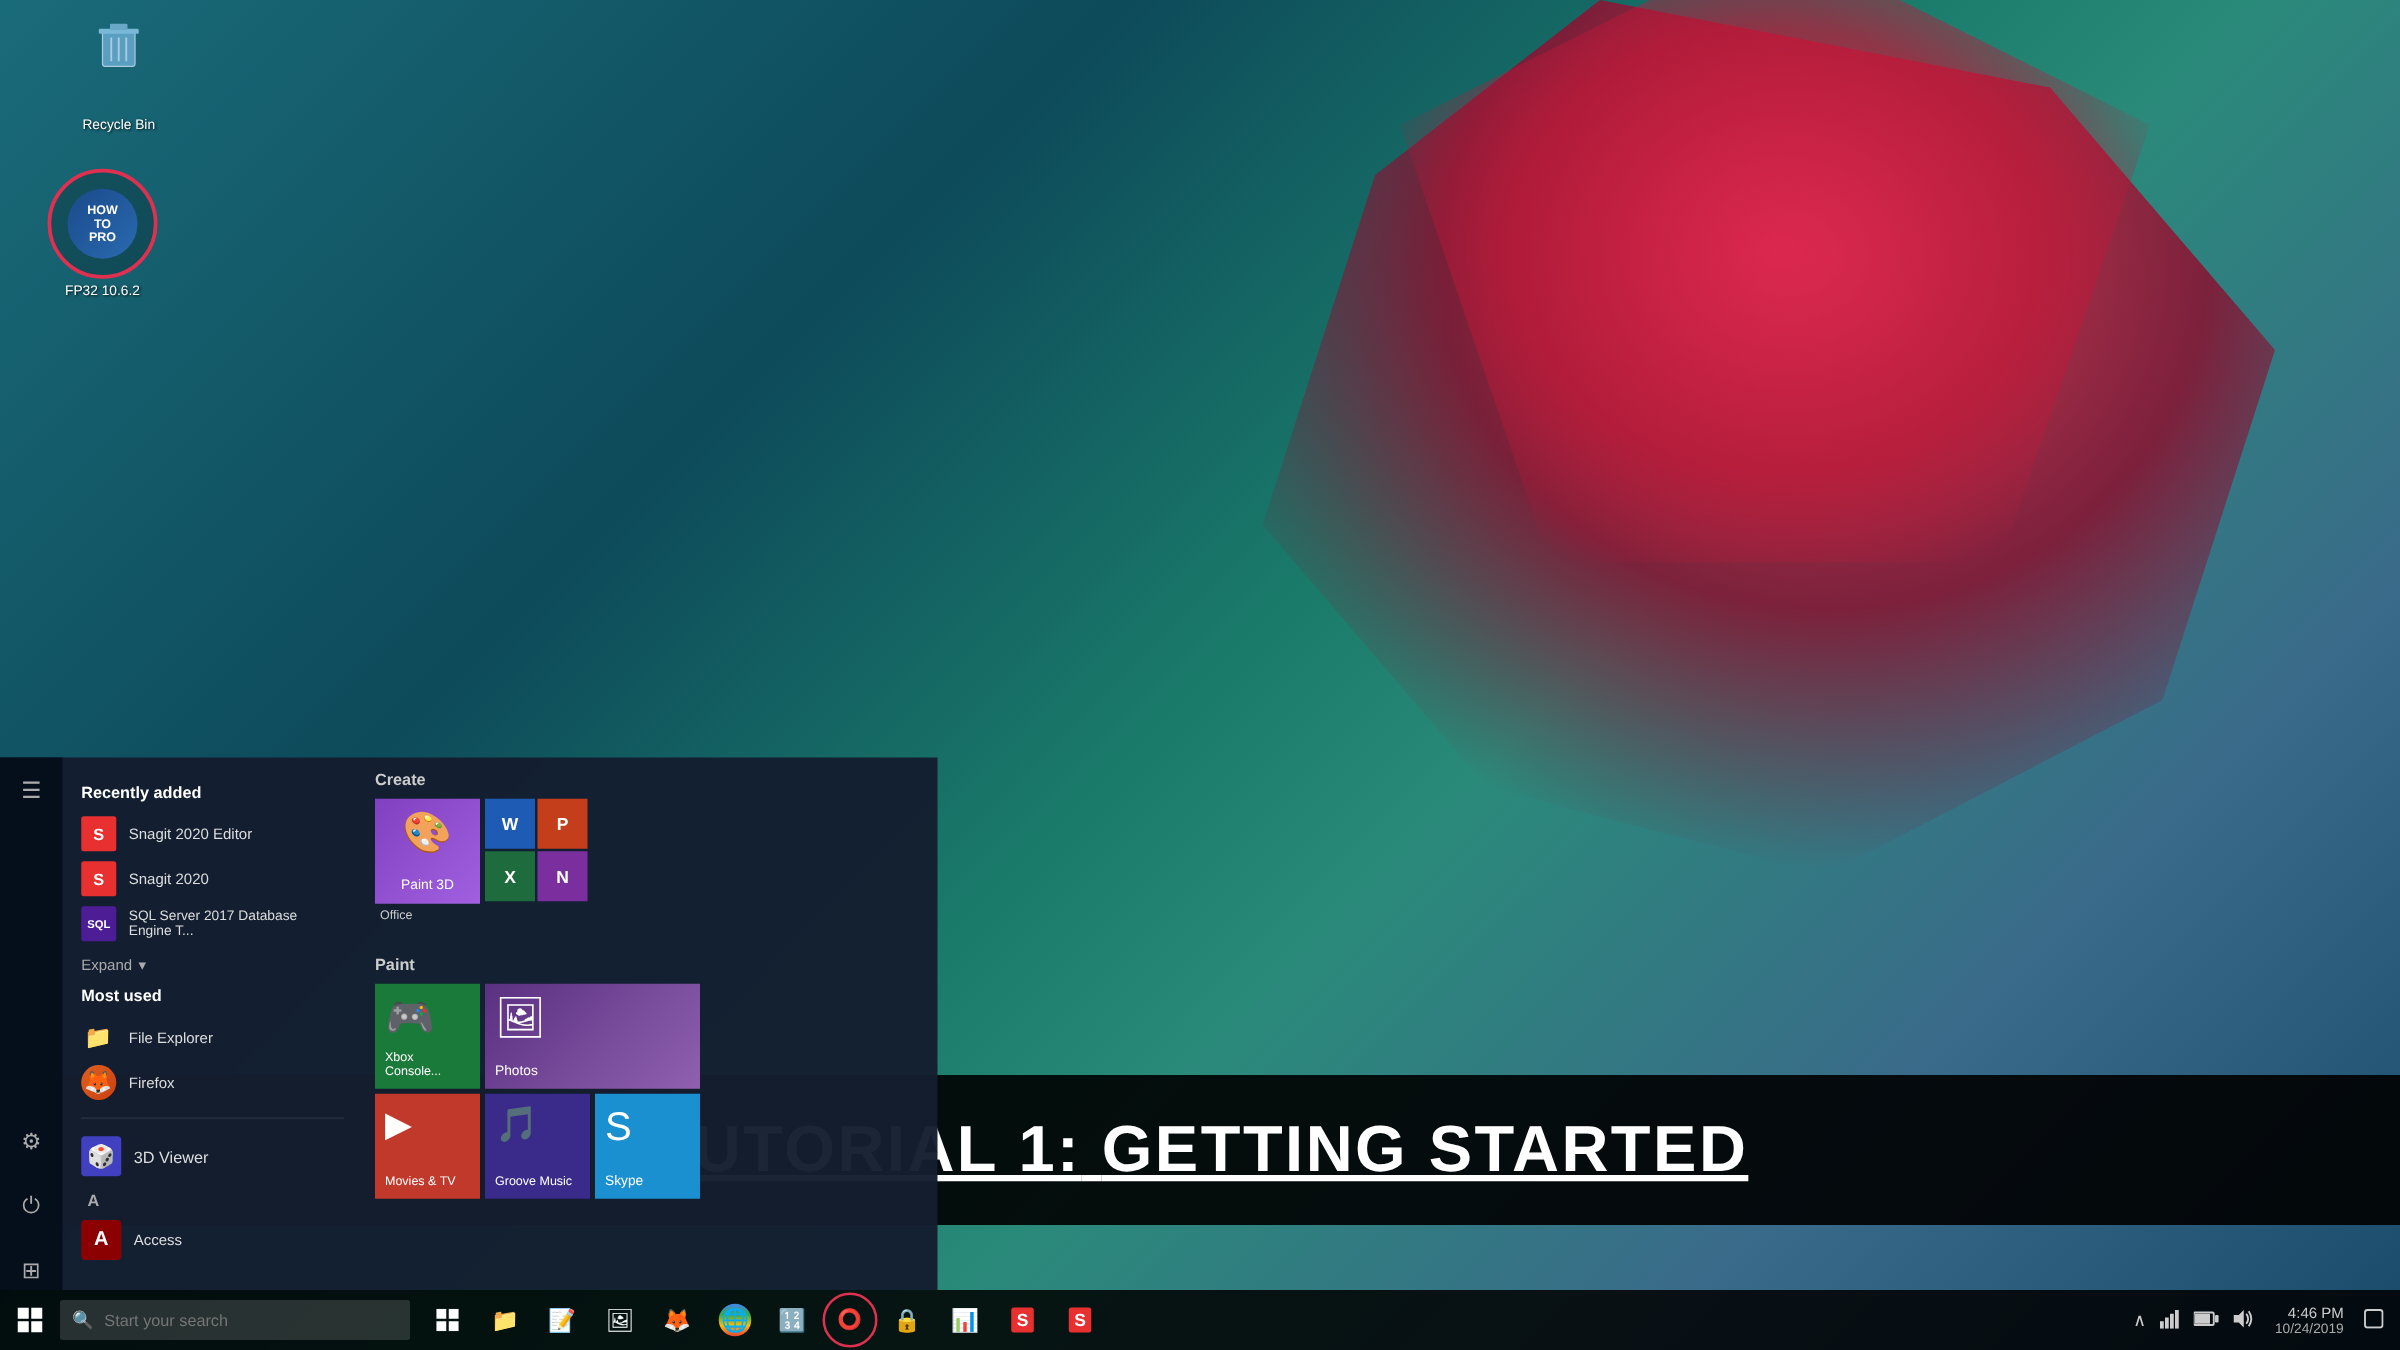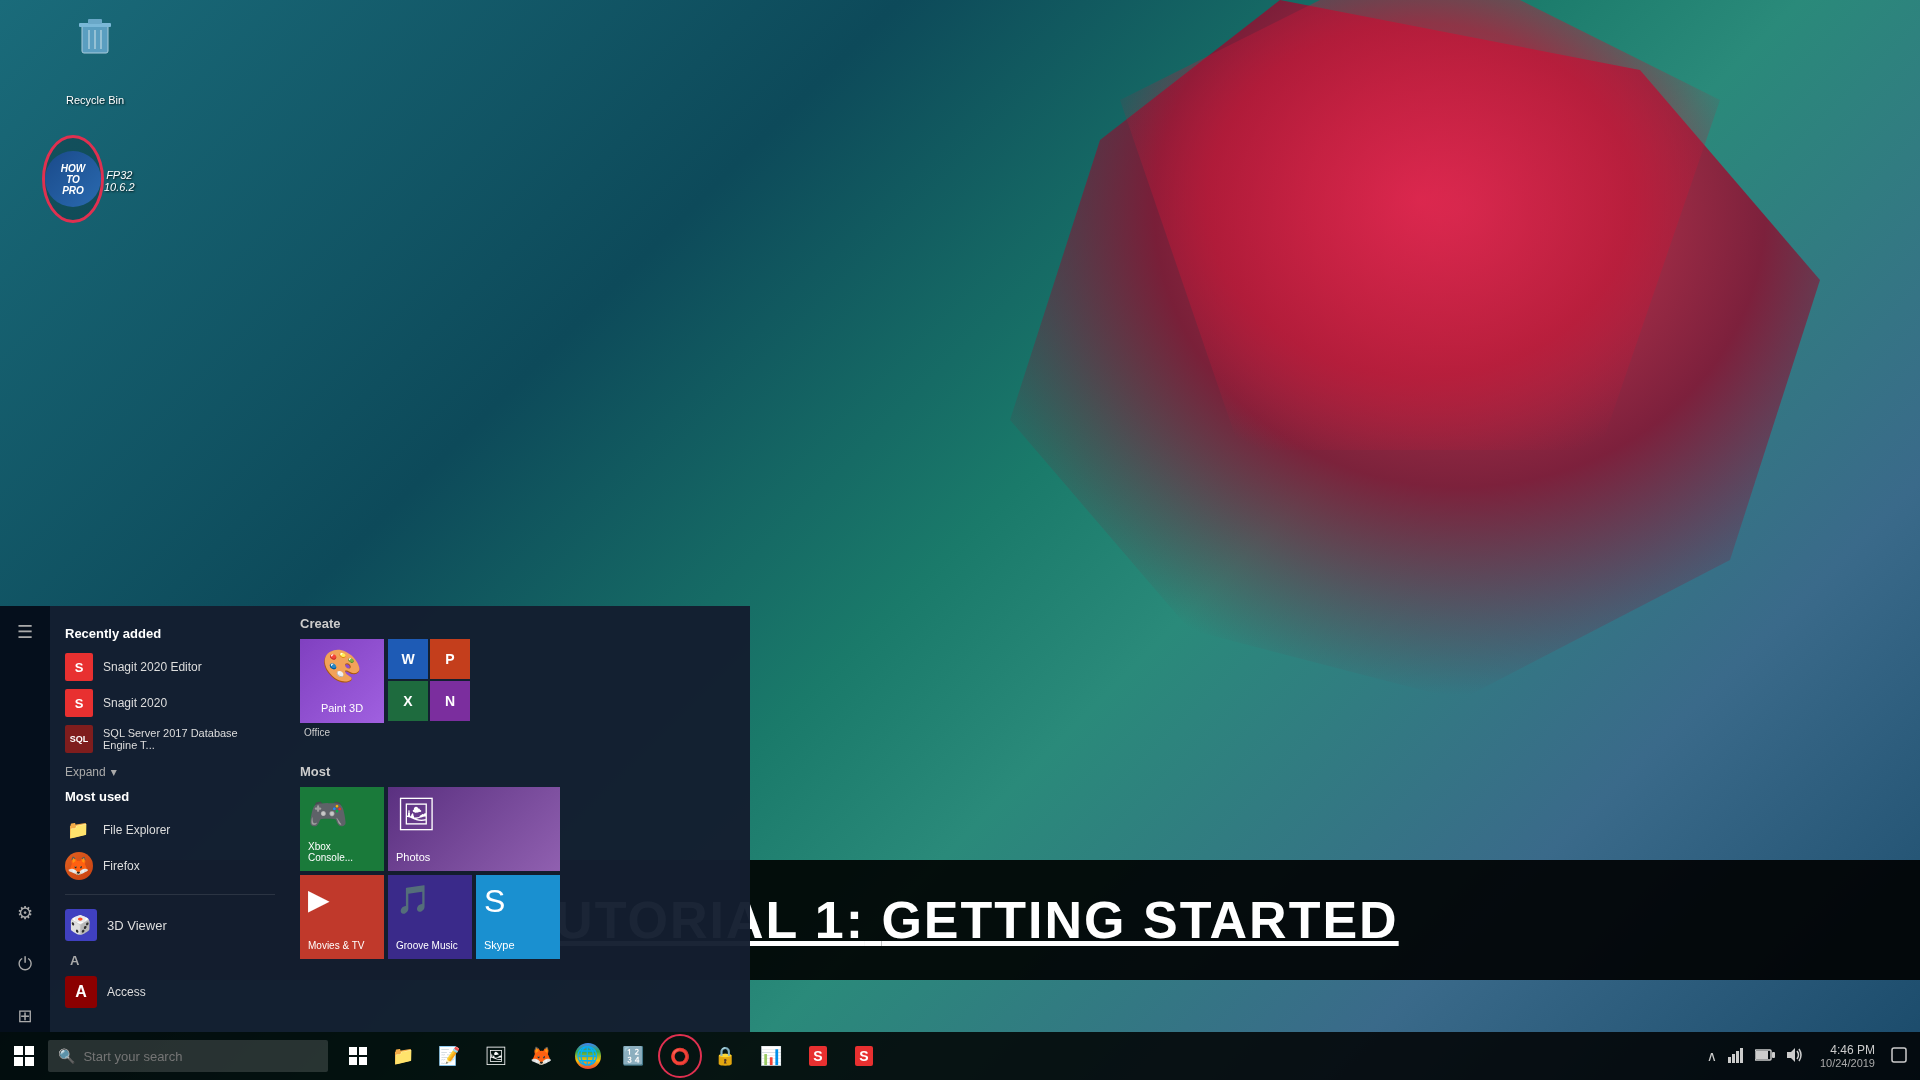--- a/index.html
+++ b/index.html
@@ -323,21 +323,21 @@
         <rect x="5" y="10" width="32" height="4" rx="1" fill="#7ab8d8"></rect>
         <rect x="14" y="6" width="14" height="5" rx="1" fill="#6aa8c8"></rect>
         <line x1="15" y1="17" x2="15" y2="36" stroke="#acd" stroke-width="1.5"></line>
         <line x1="21" y1="17" x2="21" y2="36" stroke="#acd" stroke-width="1.5"></line>
         <line x1="27" y1="17" x2="27" y2="36" stroke="#acd" stroke-width="1.5"></line>
       </svg>
     </div>
     <div class="icon-label">Recycle Bin</div>
   </div>
 
-  <div class="desktop-icon" style="position:absolute; top:135px; left:42px; display:flex; flex-direction:row; align-items:center;font-style:italic;">
+  <div class="desktop-icon" style="position:absolute; top:135px; left:42px; display:flex; flex-direction:column; align-items:center;">
     <div class="fp32-circle">
       <div style="width:56px; height:56px; border-radius:50%; background:linear-gradient(135deg,#1a4a8a,#2a6ab0); display:flex; align-items:center; justify-content:center; overflow:hidden;">
         <span style="font-size:10px; color:white; font-weight:bold; text-align:center; line-height:1.1;">HOW<br>TO<br>PRO</span>
       </div>
     </div>
     <div class="icon-label">FP32 10.6.2</div>
   </div>
 </div>
 
 <div class="start-menu-wrapper">
@@ -365,21 +365,21 @@
         </div>
 
         <div class="app-list-item">
           <div class="app-icon snagit" style="background:#e83030; width:28px; height:28px; border-radius:2px; display:flex; align-items:center; justify-content:center;">
             <span style="color:white; font-weight:bold; font-size:13px;">S</span>
           </div>
           <span>Snagit 2020</span>
         </div>
 
         <div class="app-list-item">
-          <div class="app-icon sql" style="background:#7f1d1d; width:28px; height:28px; border-radius:2px; display:flex; align-items:center; justify-content:center;">
+          <div class="app-icon sql" style="background:#4c1d95; width:28px; height:28px; border-radius:2px; display:flex; align-items:center; justify-content:center;">
             <span style="color:white; font-weight:bold; font-size:9px;">SQL</span>
           </div>
           <span style="font-size:11px; color:#ddd;">SQL Server 2017 Database Engine T...</span>
         </div>
 
         <div class="expand-btn">
           <span>Expand</span>
           <span>▾</span>
         </div>
       </div>
@@ -441,21 +441,21 @@
               <div class="tile" style="width:40px; height:40px; background:#7b2e9e; display:flex; align-items:center; justify-content:center;">
                 <span style="color:white; font-weight:bold; font-size:14px;">N</span>
               </div>
             </div>
           </div>
         </div>
         <div style="margin-top: 4px; color:#ccc; font-size:10px; margin-left:4px;">Office</div>
       </div>
 
       <div style="margin-bottom: 10px;">
-        <div class="tiles-section-title">Most</div>
+        <div class="tiles-section-title">Paint</div>
         <div class="tiles-row">
 
           <div class="tile" style="width:84px; height:84px; background:#1a7a3a; flex-direction:column; justify-content:space-between; padding:8px; align-items:flex-start;">
             <div style="font-size:32px;">🎮</div>
             <div style="font-size:10px; color:white; position:static;">Xbox Console...</div>
           </div>
 
           <div class="tile" style="width:172px; height:84px; background:linear-gradient(135deg,#5a3080,#9060b0); flex-direction:column; justify-content:space-between; padding:8px; align-items:flex-start;">
             <div style="font-size:32px;">🖼</div>
             <div style="font-size:11px; color:white; position:static;">Photos</div>

